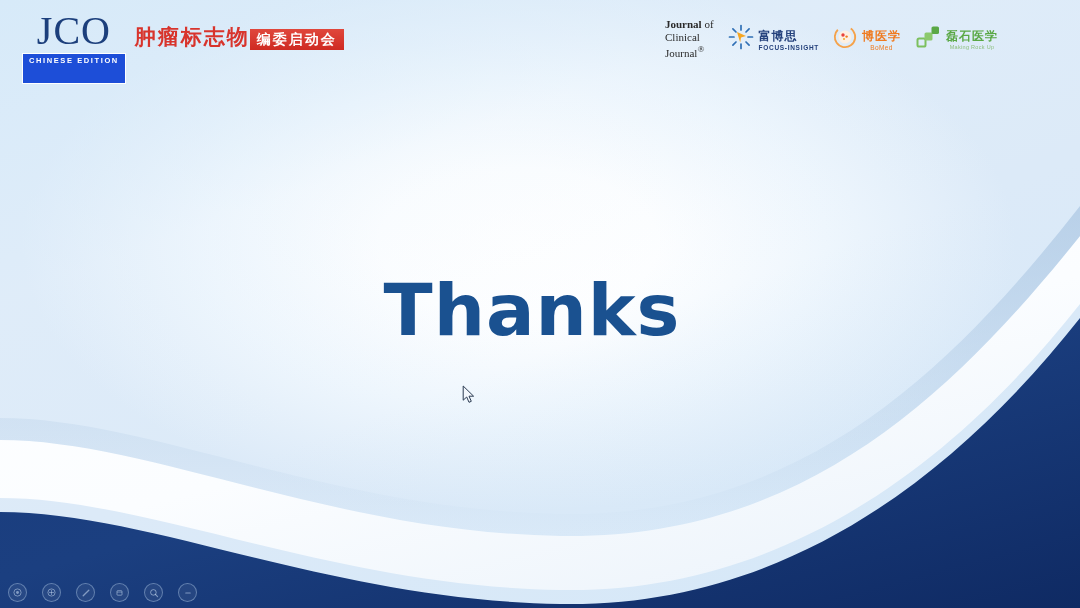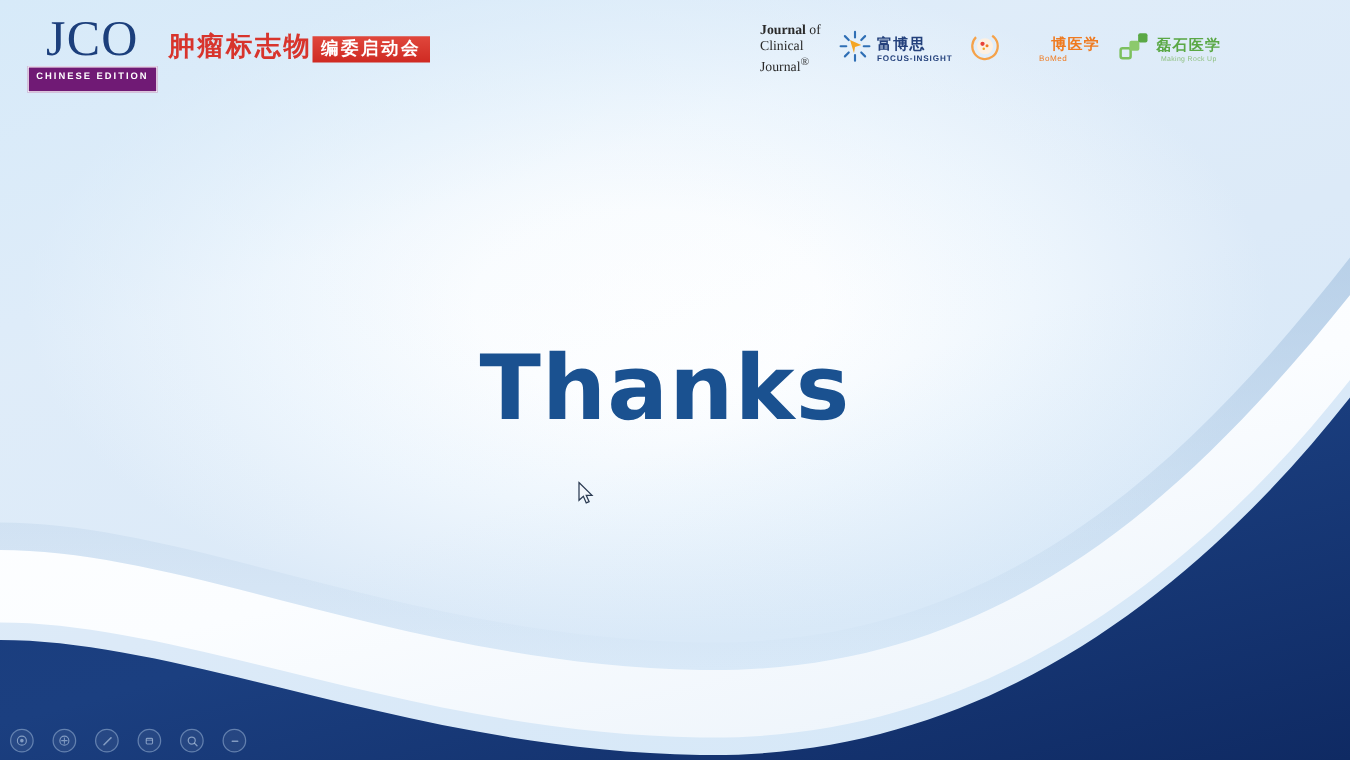--- a/index.html
+++ b/index.html
@@ -67,26 +67,26 @@
   .jco-word {
     font-family: "Liberation Serif", serif;
     font-size: 40px;
     line-height: 0.95;
     font-weight: 400;
     letter-spacing: 1px;
     color: #1c3f7c;
   }
   .jco-edition {
     margin-top: 3px;
-    background: #701a75;
+    background: #1d4ed8;
     color: #ffffff;
     font-size: 7.5px;
     font-weight: 700;
     letter-spacing: 1.6px;
-    padding: 2px 6px 8px 6px;
+    padding: 2px 6px 18px 6px;
     border: 1px solid #ffffff;
     white-space: nowrap;
   }
   .cn-block {
     margin-left: 9px;
     margin-top: 14px;
     display: flex;
     flex-direction: row;
     align-items: flex-start;
   }
@@ -108,21 +108,21 @@
     font-weight: 700;
     letter-spacing: 2px;
     padding: 2px 7px 3px 7px;
     line-height: 1.15;
     white-space: nowrap;
   }
 
   
   .brand-right {
     position: absolute;
-    right: 23px;
+    right: 2px;
     top: 18px;
     display: flex;
     align-items: center;
     gap: 14px;
   }
   .logo-jco-journal {
     font-family: "Liberation Serif", serif;
     font-size: 11px;
     line-height: 1.18;
     color: #2a2a2a;
@@ -148,21 +148,21 @@
   .logo-text-en {
     font-family: "Liberation Sans", sans-serif;
     font-size: 6.5px;
     font-weight: 700;
     letter-spacing: 0.7px;
     line-height: 1.2;
     white-space: nowrap;
   }
   .fi .logo-text-cn { color: #24417c; }
   .fi .logo-text-en { color: #24417c; }
-  .bomed .logo-text-cn { color: #ef7b21; margin-left: 36px; }
+  .bomed .logo-text-cn { color: #ef7b21; }
   .bomed .logo-text-en { color: #ef7b21; font-weight: 400; letter-spacing: 0.4px; }
   .leishi .logo-text-cn { color: #5aa845; }
   .leishi .logo-text-en { color: #8cbf7c; font-weight: 400; letter-spacing: 0.3px; font-size: 5.5px; }
 
   
   .thanks {
     position: absolute;
     left: 0;
     top: 268px;
     width: 1064px;

